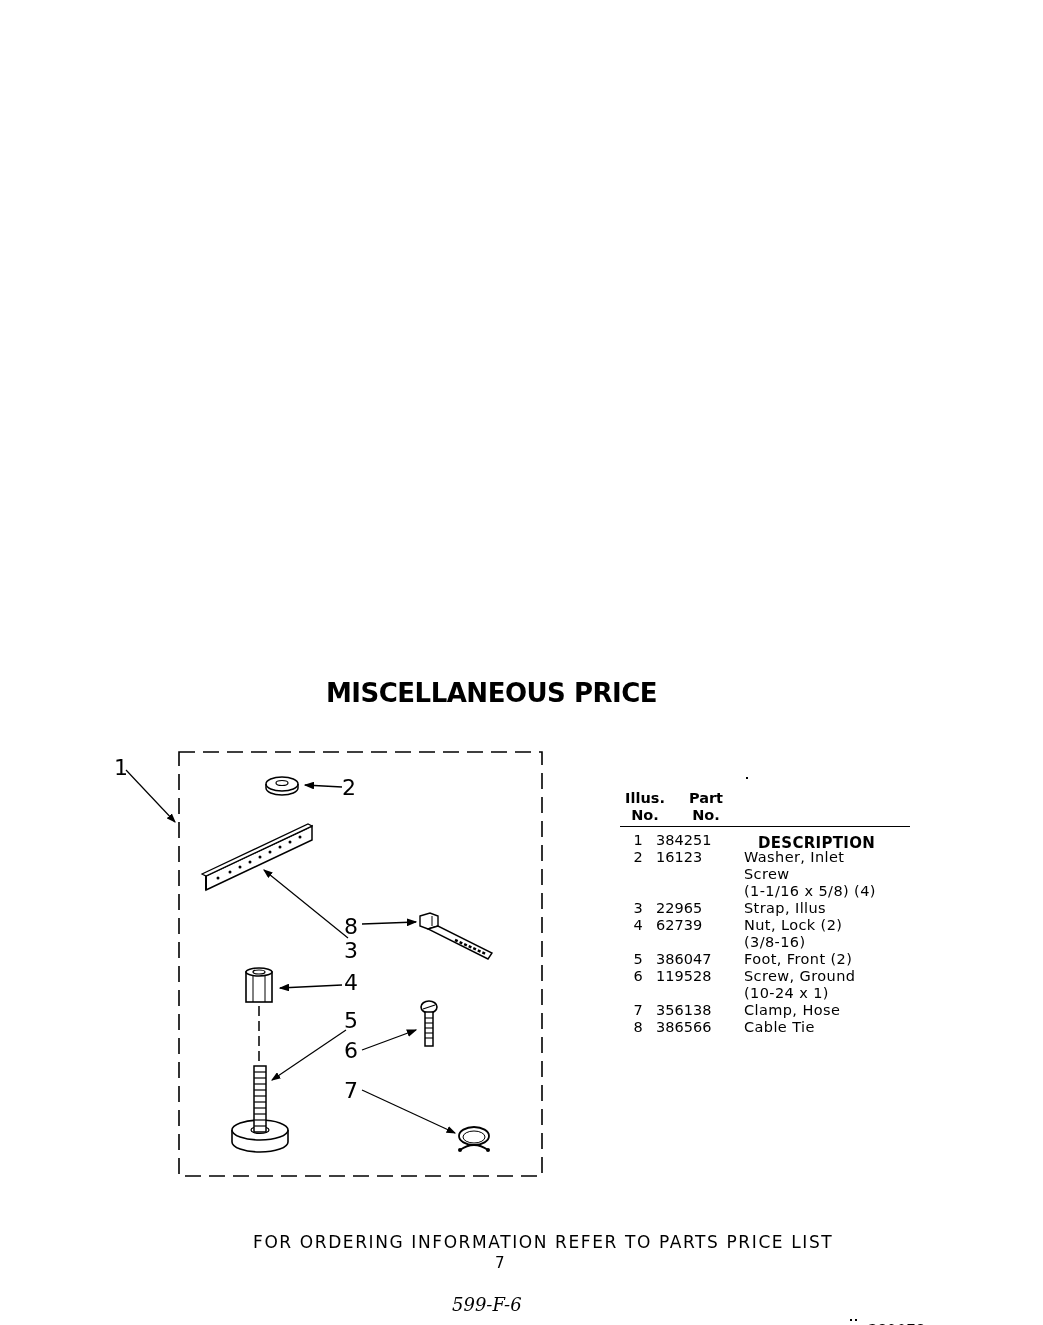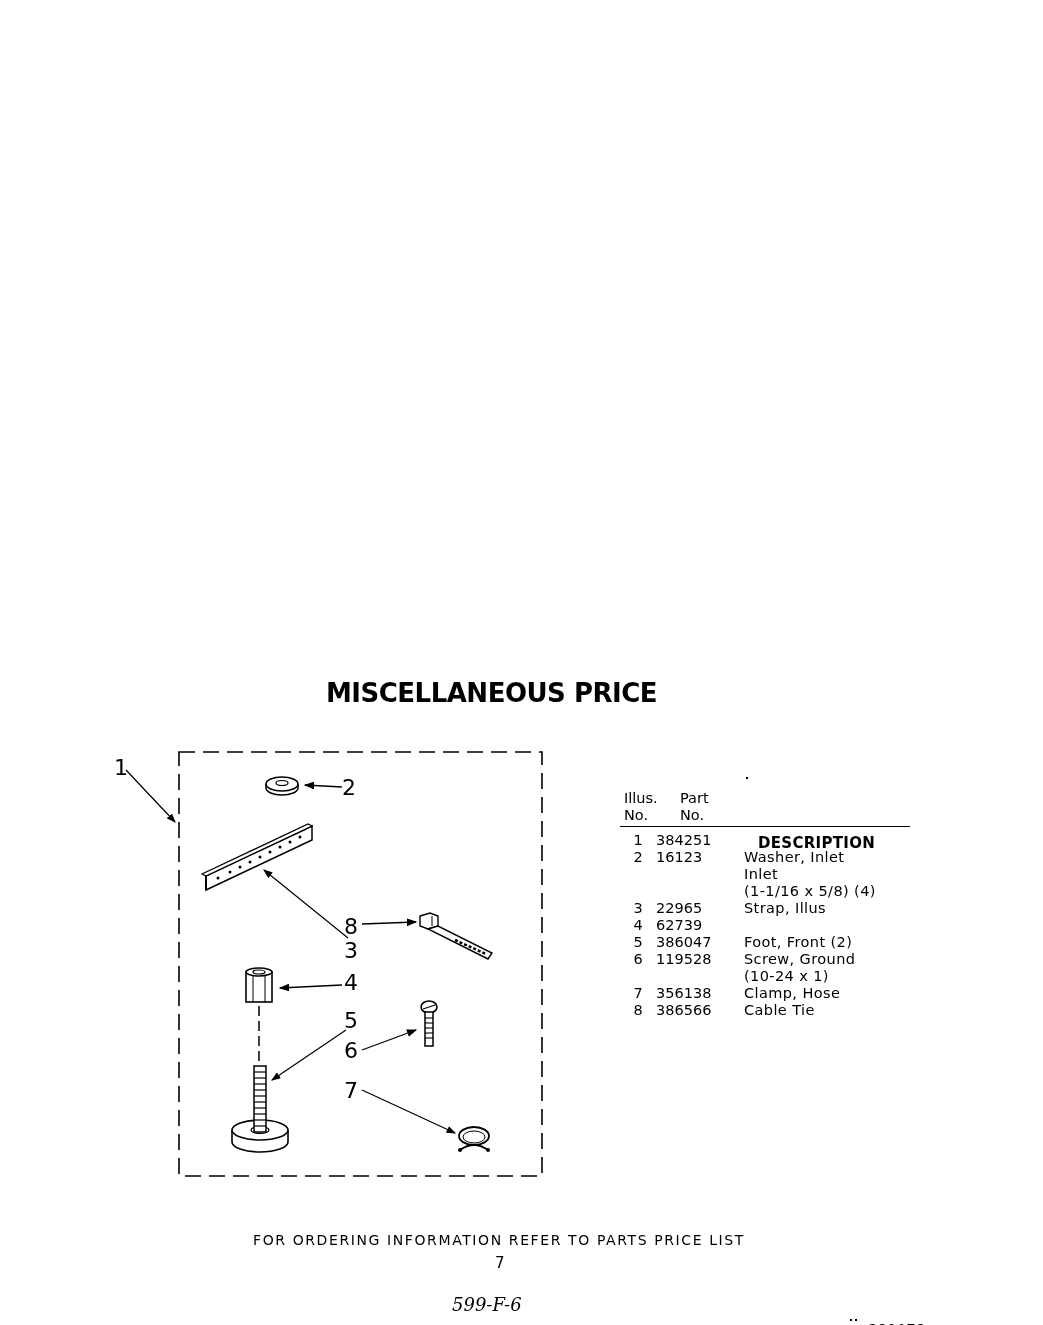--- a/index.html
+++ b/index.html
@@ -6,30 +6,30 @@
   body { width: 1043px; height: 1325px; position: relative; overflow: hidden;
          font-family: "DejaVu Sans", sans-serif; color: #000; }
   .abs { position: absolute; }
   .title { left: 326px; top: 678px; font-family: "DejaVu Sans", sans-serif; font-weight: bold;
            font-size: 26px; letter-spacing: -0.5px; white-space: nowrap; }
   .diagram { left: 100px; top: 740px; width: 460px; height: 450px; }
   .callout { font-family: "DejaVu Sans", sans-serif; font-size: 22px; font-weight: normal; }
   .tbl { left: 620px; top: 788px; width: 290px; font-family: "DejaVu Sans", sans-serif;
          font-size: 14.5px; line-height: 17px; }
   .hdr { position: relative; height: 38px; border-bottom: 1.5px solid #000; }
-  .hdr .h { position: absolute; line-height: 17px; }
+  .hdr .h { position: absolute; text-align: center; line-height: 17px; font-weight: bold; }
   .h-illus { left: 4px; top: 2px; width: 42px; }
   .h-part { left: 60px; top: 2px; width: 52px; }
   .h-desc { left: 138px; top: 19px; font-weight: bold; font-size: 15px; letter-spacing: 0.3px; margin-top: 28px; }
   .row { display: flex; }
   .c-no { width: 36px; text-align: center; flex: none; }
   .c-part { width: 68px; flex: none; }
   .c-desc { padding-left: 20px; flex: none; width: 170px; letter-spacing: 0.4px; }
   .rows { padding-top: 5px; }
-  .footer { left: 253px; top: 1232px; font-size: 14px; letter-spacing: 1.6px; white-space: nowrap; text-align: right; }
+  .footer { left: 253px; top: 1232px; font-size: 17px; letter-spacing: 1.6px; white-space: nowrap; text-align: right; }
   .pagenum { left: 495px; top: 1254px; font-size: 15px; }
   .docnum { left: 868px; top: 1322px; font-size: 15px; }
   .hand { left: 452px; top: 1294px; font-family: "DejaVu Serif", serif; font-style: italic; font-size: 18px; }
   .dot { width: 2px; height: 2px; background: #000; }
 </style>
 </head>
 <body>
 
 <div class="abs title">MISCELLANEOUS PRICE</div>
 
@@ -176,34 +176,38 @@
   <div class="rows">
     <div class="row">
       <div class="c-no">1</div>
       <div class="c-part">384251</div>
     </div>
     <div class="row">
       <div class="c-no">2</div>
       <div class="c-part">16123</div>
       <div class="c-desc">
         <div>Washer, Inlet</div>
-        <div>Inlet</div>
+        <div>Screw</div>
         <div>(1-1/16 x 5/8) (4)</div>
       </div>
     </div>
     <div class="row">
       <div class="c-no">3</div>
       <div class="c-part">22965</div>
       <div class="c-desc">
         <div>Strap, Illus</div>
       </div>
     </div>
     <div class="row">
       <div class="c-no">4</div>
       <div class="c-part">62739</div>
+      <div class="c-desc">
+        <div>Nut, Lock (2)</div>
+        <div>(3/8-16)</div>
+      </div>
     </div>
     <div class="row">
       <div class="c-no">5</div>
       <div class="c-part">386047</div>
       <div class="c-desc">
         <div>Foot, Front (2)</div>
       </div>
     </div>
     <div class="row">
       <div class="c-no">6</div>

